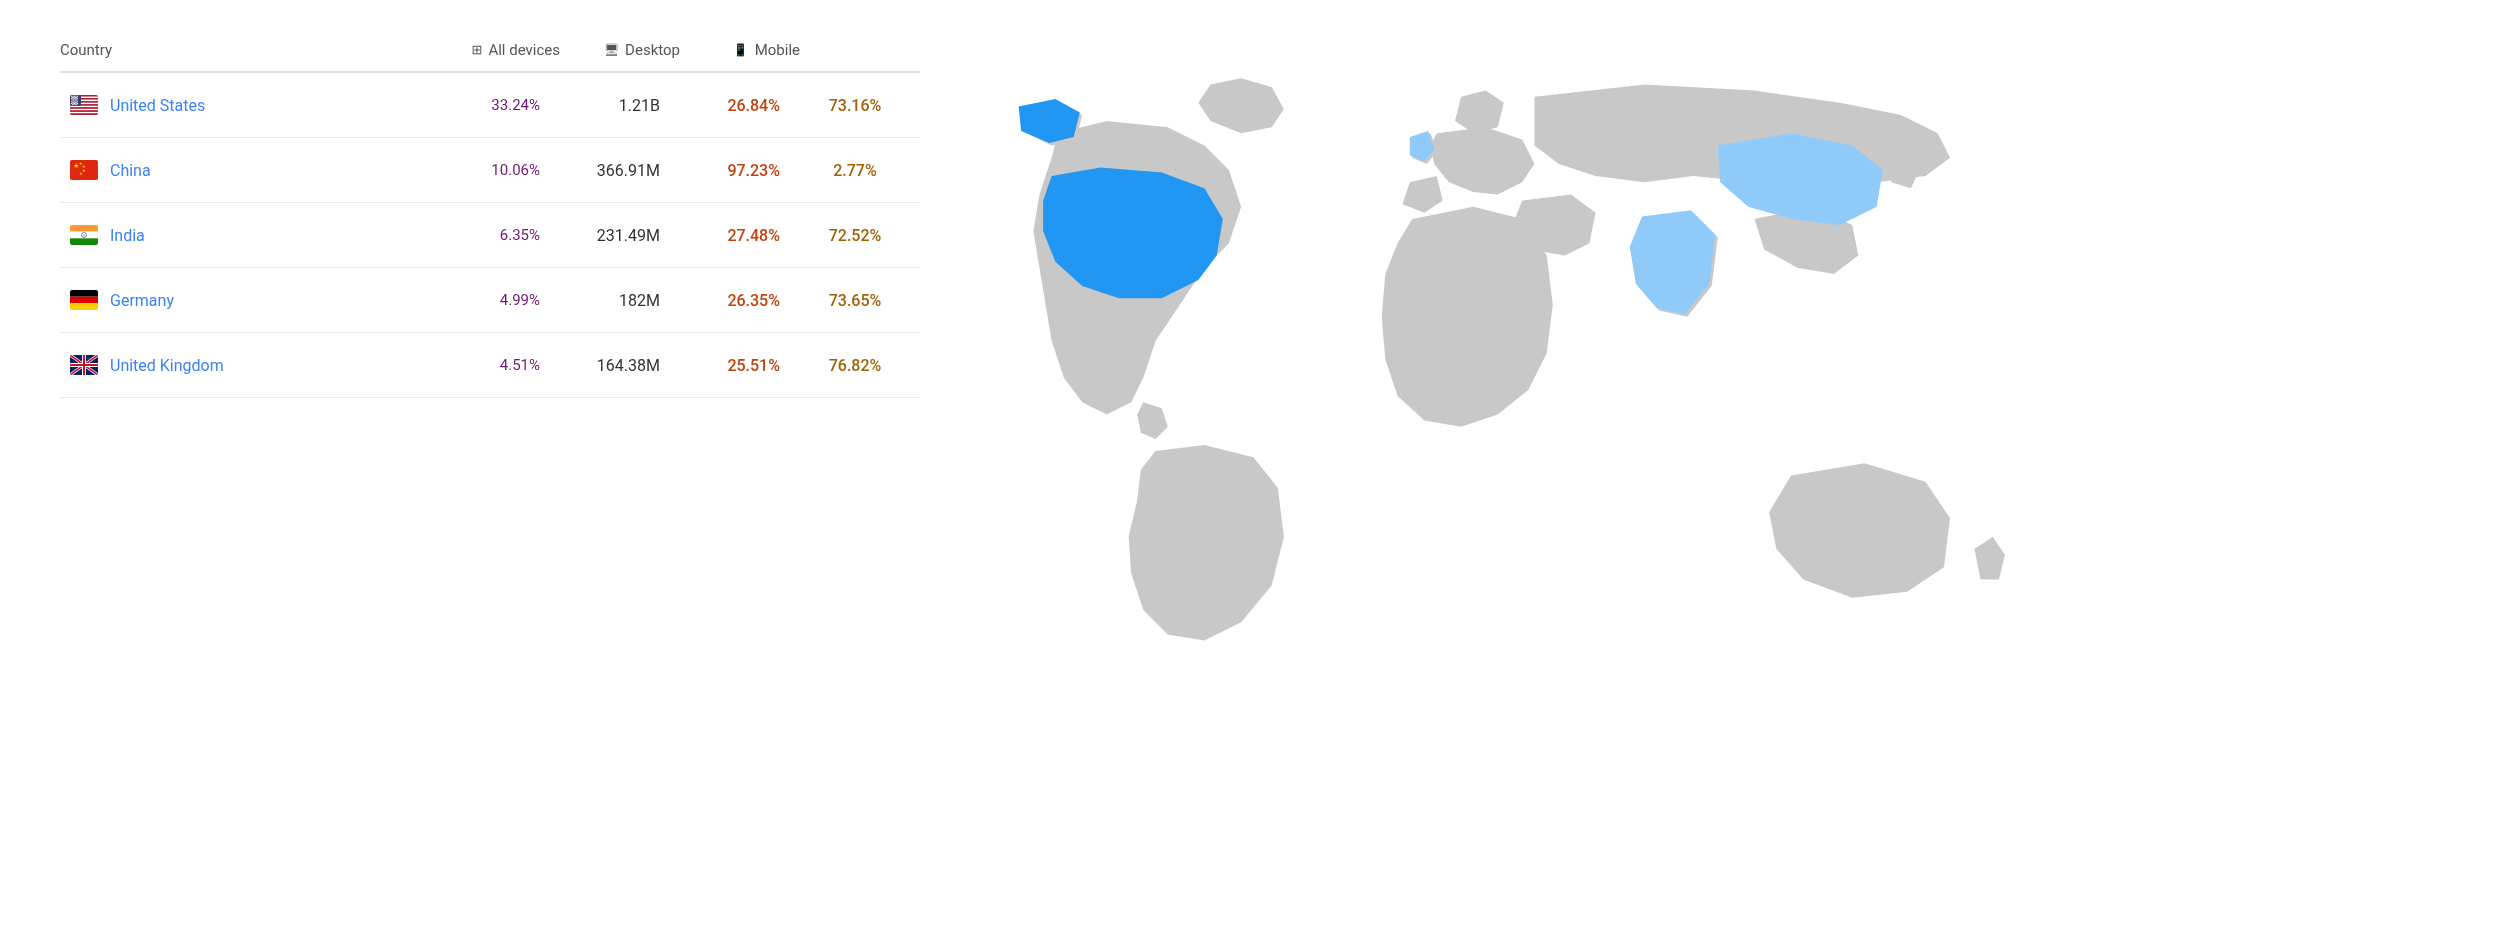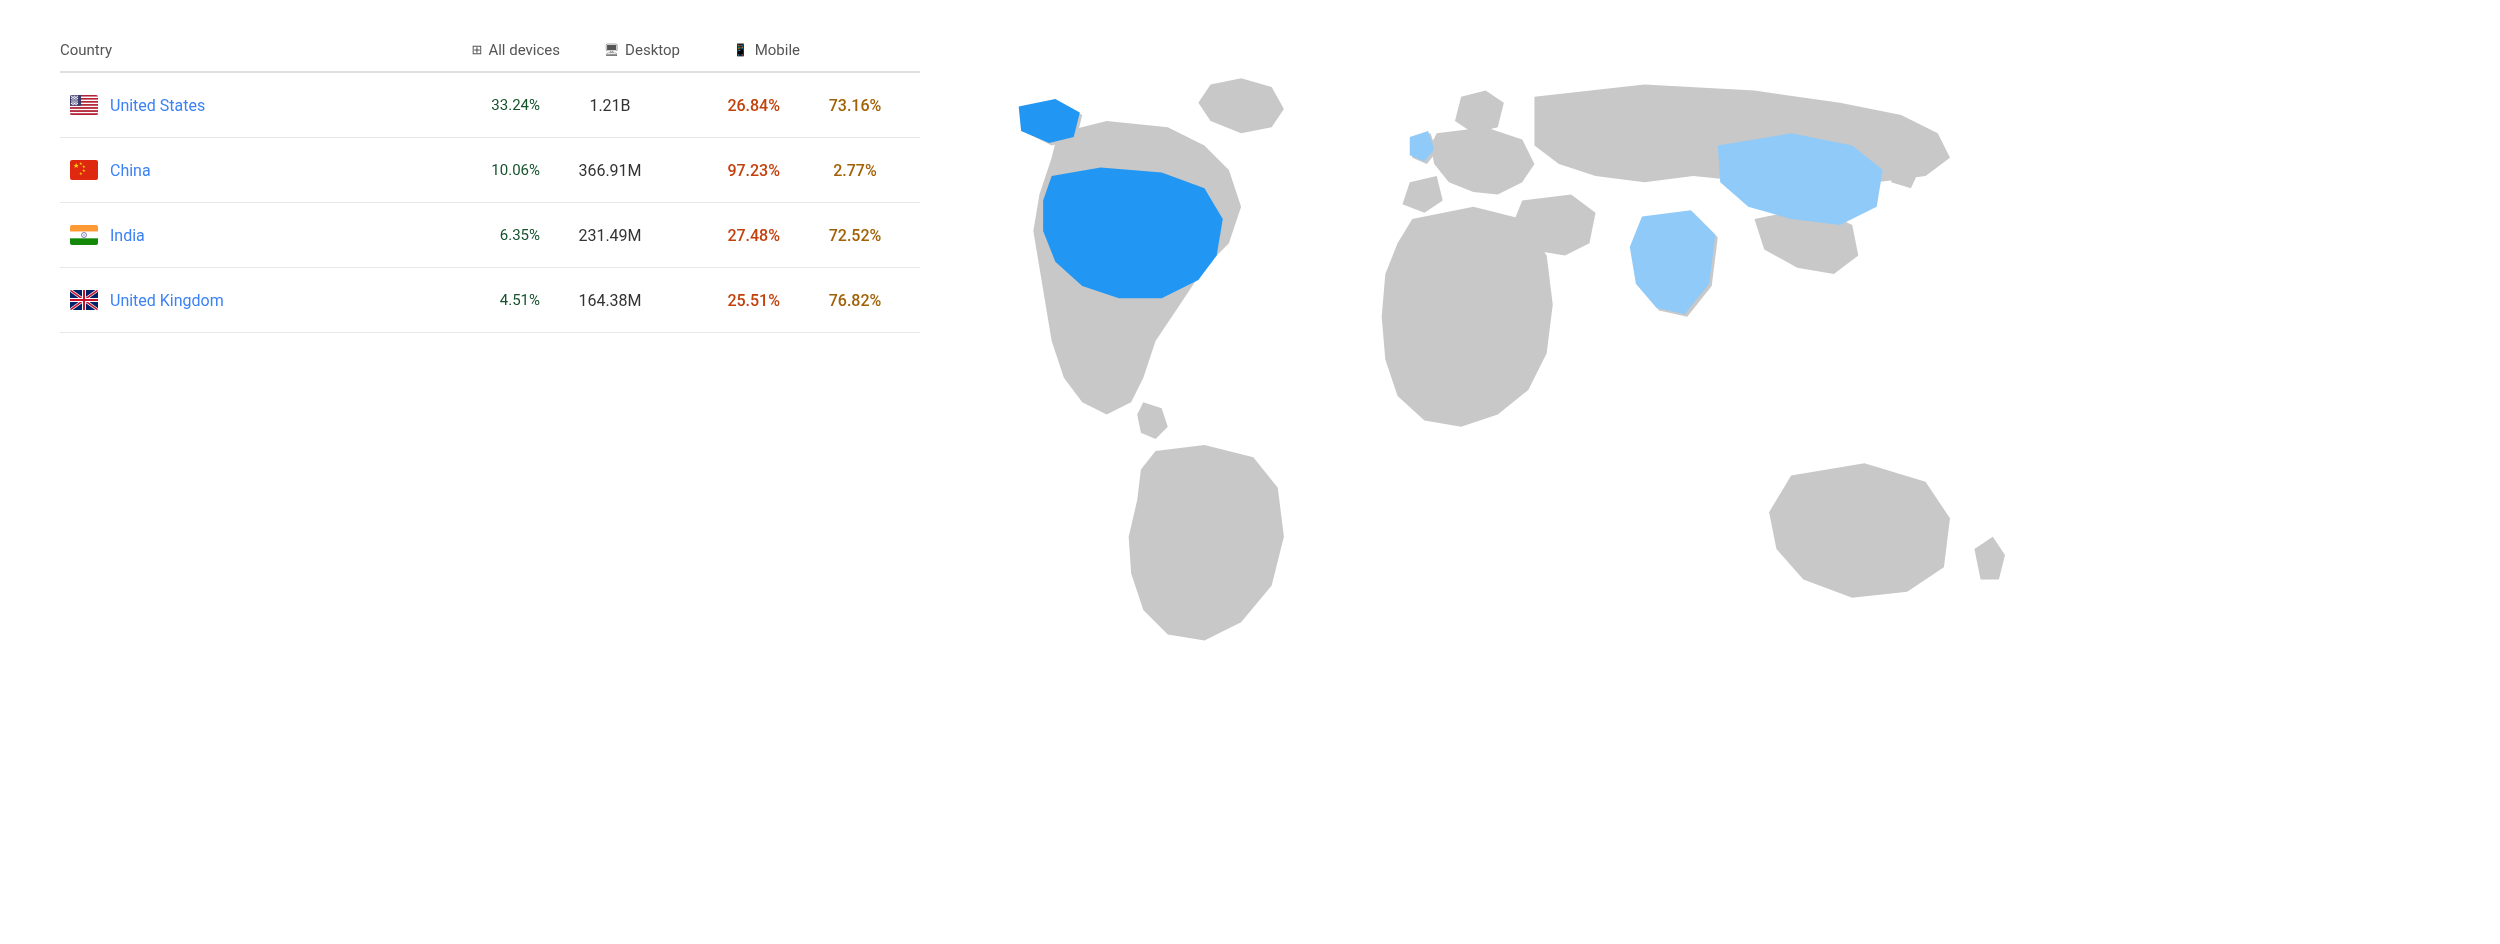--- a/index.html
+++ b/index.html
@@ -54,28 +54,28 @@
       overflow: hidden;
       display: inline-flex;
     }
     .country-name {
       font-size: 16px;
       color: #3b82f6;
       font-weight: 400;
     }
     .pct-share {
       font-size: 15px;
-      color: #14532d;
+      color: #701a75;
       text-align: right;
       padding-right: 20px;
     }
     .all-devices-val {
       font-size: 16px;
       color: #333;
-      text-align: center;
+      text-align: right;
       padding-right: 20px;
     }
     .desktop-val {
       font-size: 16px;
       color: #c2410c;
       text-align: right;
       padding-right: 20px;
       font-weight: 500;
     }
     .mobile-val {
@@ -235,20 +235,36 @@
       </div>
       <div class="pct-share">6.35%</div>
       <div class="all-devices-val">231.49M</div>
       <div class="desktop-val">27.48%</div>
       <div class="mobile-val">72.52%</div>
     </div>
       <div class="table-row">
       <div class="country-cell">
         <span class="flag">
             <svg width="28" height="20" viewBox="0 0 28 20" xmlns="http://www.w3.org/2000/svg">
+        <rect width="28" height="6.67" fill="#000"></rect>
+        <rect y="6.67" width="28" height="6.67" fill="#DD0000"></rect>
+        <rect y="13.33" width="28" height="6.67" fill="#FFCE00"></rect>
+      </svg>
+          </span>
+        <span class="country-name">Germany</span>
+      </div>
+      <div class="pct-share">4.99%</div>
+      <div class="all-devices-val">182M</div>
+      <div class="desktop-val">26.35%</div>
+      <div class="mobile-val">73.65%</div>
+    </div>
+      <div class="table-row">
+      <div class="country-cell">
+        <span class="flag">
+            <svg width="28" height="20" viewBox="0 0 28 20" xmlns="http://www.w3.org/2000/svg">
         <rect width="28" height="20" fill="#012169"></rect>
         <line x1="0" y1="0" x2="28" y2="20" stroke="white" stroke-width="3"></line>
         <line x1="28" y1="0" x2="0" y2="20" stroke="white" stroke-width="3"></line>
         <line x1="0" y1="0" x2="28" y2="20" stroke="#C8102E" stroke-width="1.5"></line>
         <line x1="28" y1="0" x2="0" y2="20" stroke="#C8102E" stroke-width="1.5"></line>
         <rect x="12" y="0" width="4" height="20" fill="white"></rect>
         <rect x="0" y="8" width="28" height="4" fill="white"></rect>
         <rect x="13" y="0" width="2" height="20" fill="#C8102E"></rect>
         <rect x="0" y="9" width="28" height="2" fill="#C8102E"></rect>
       </svg>

